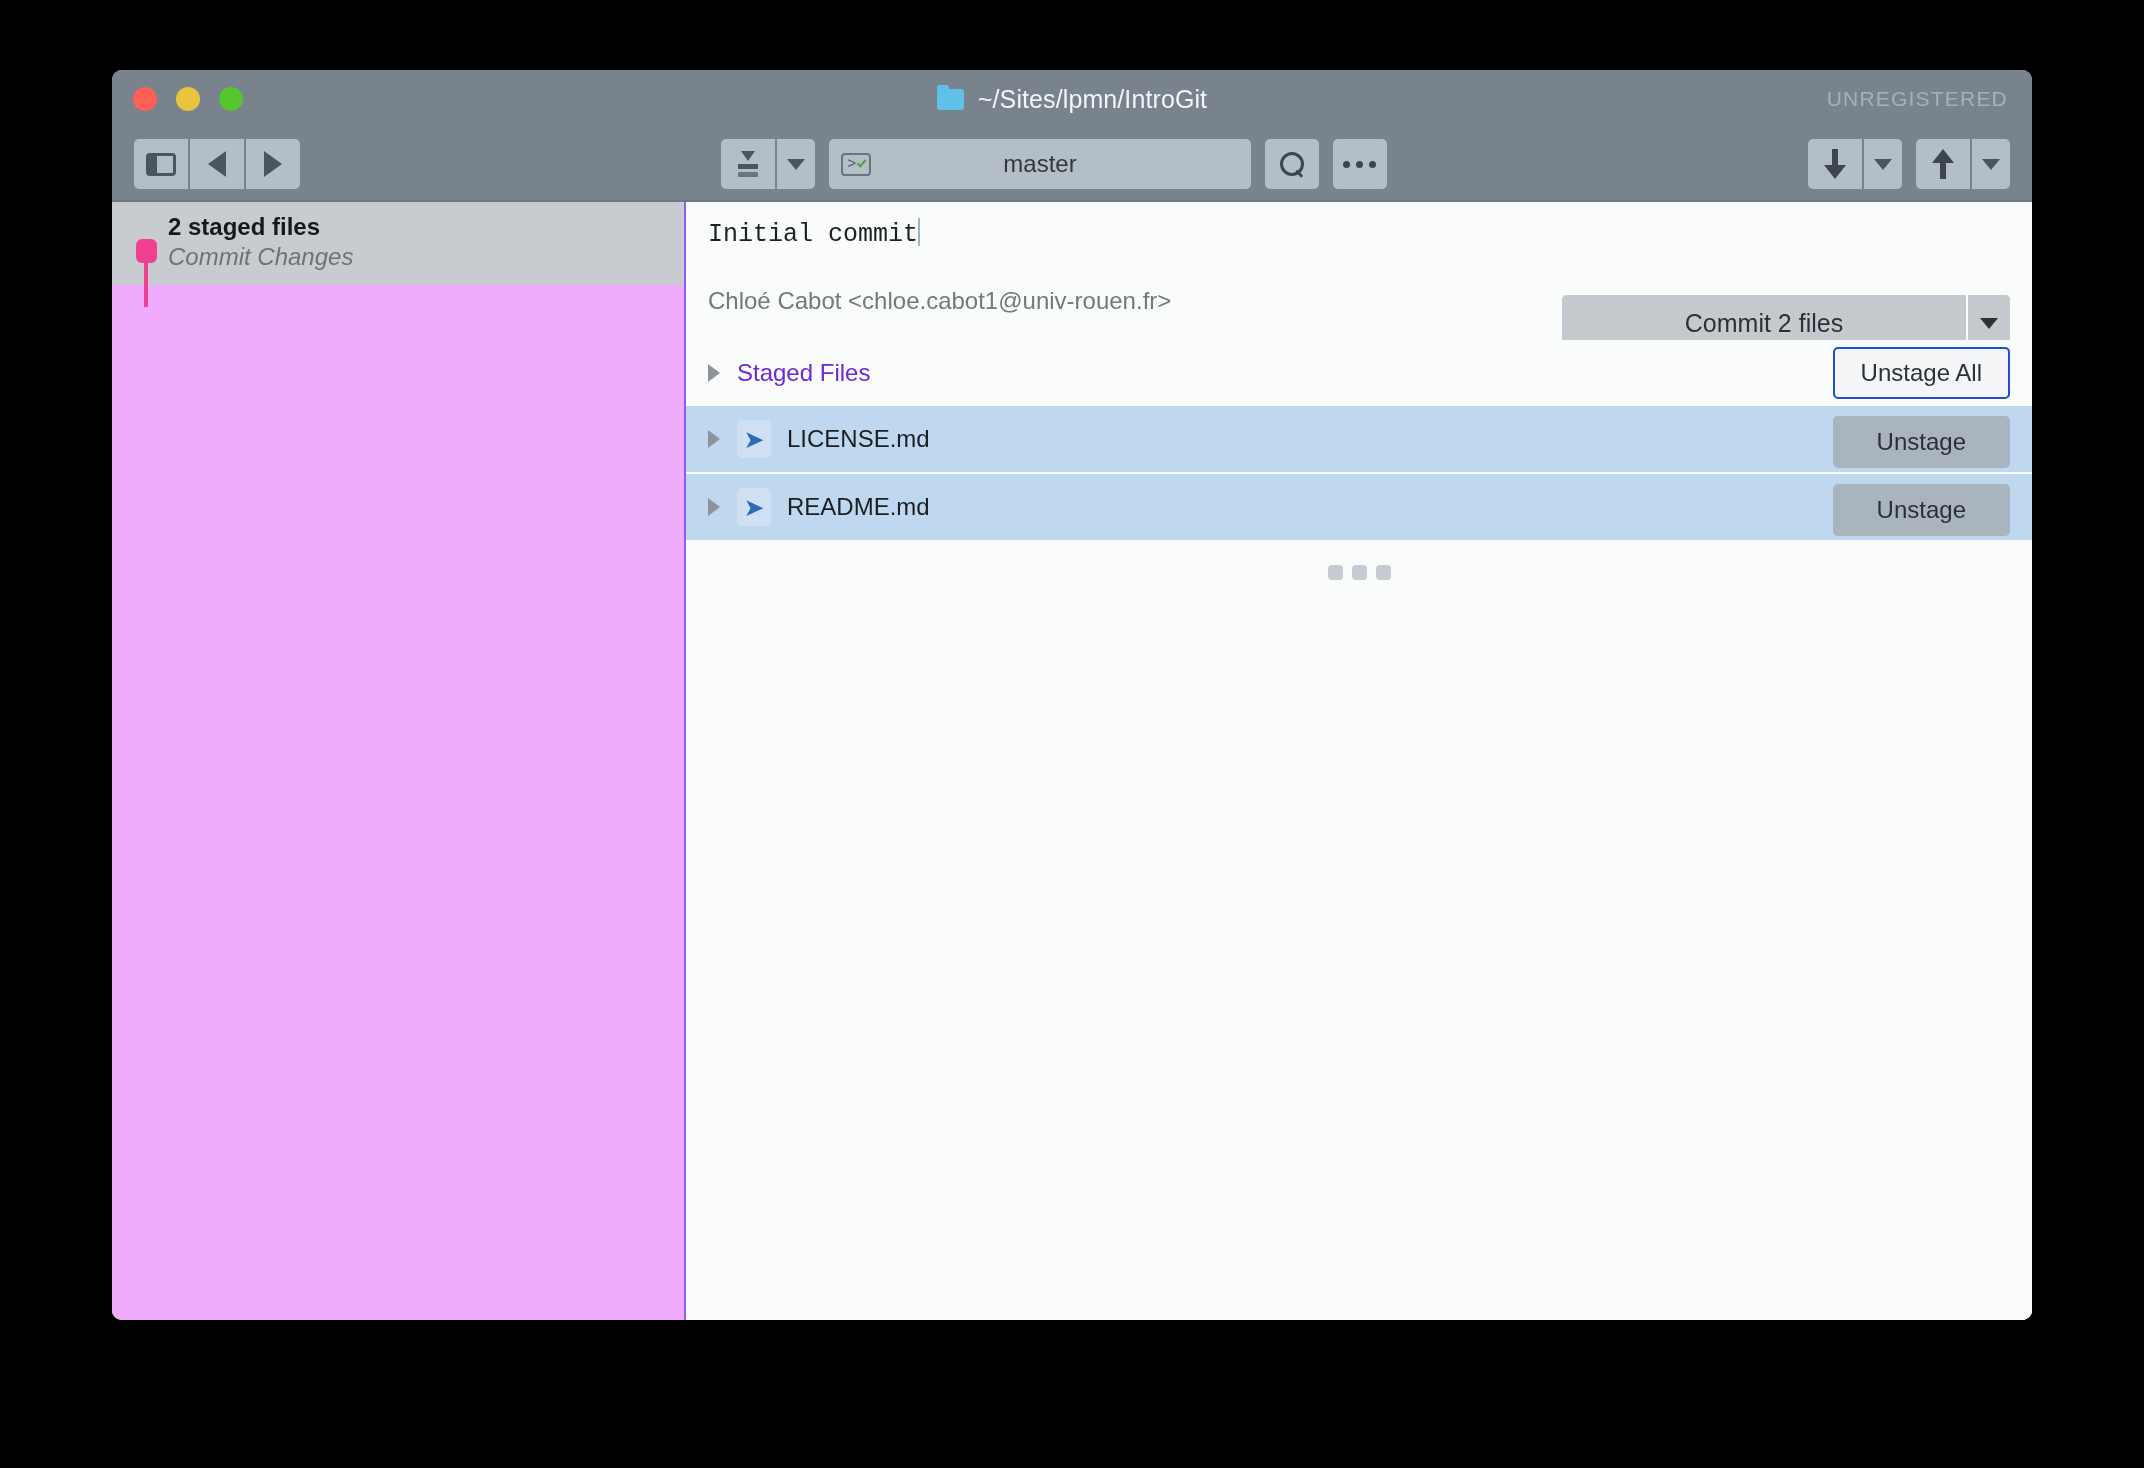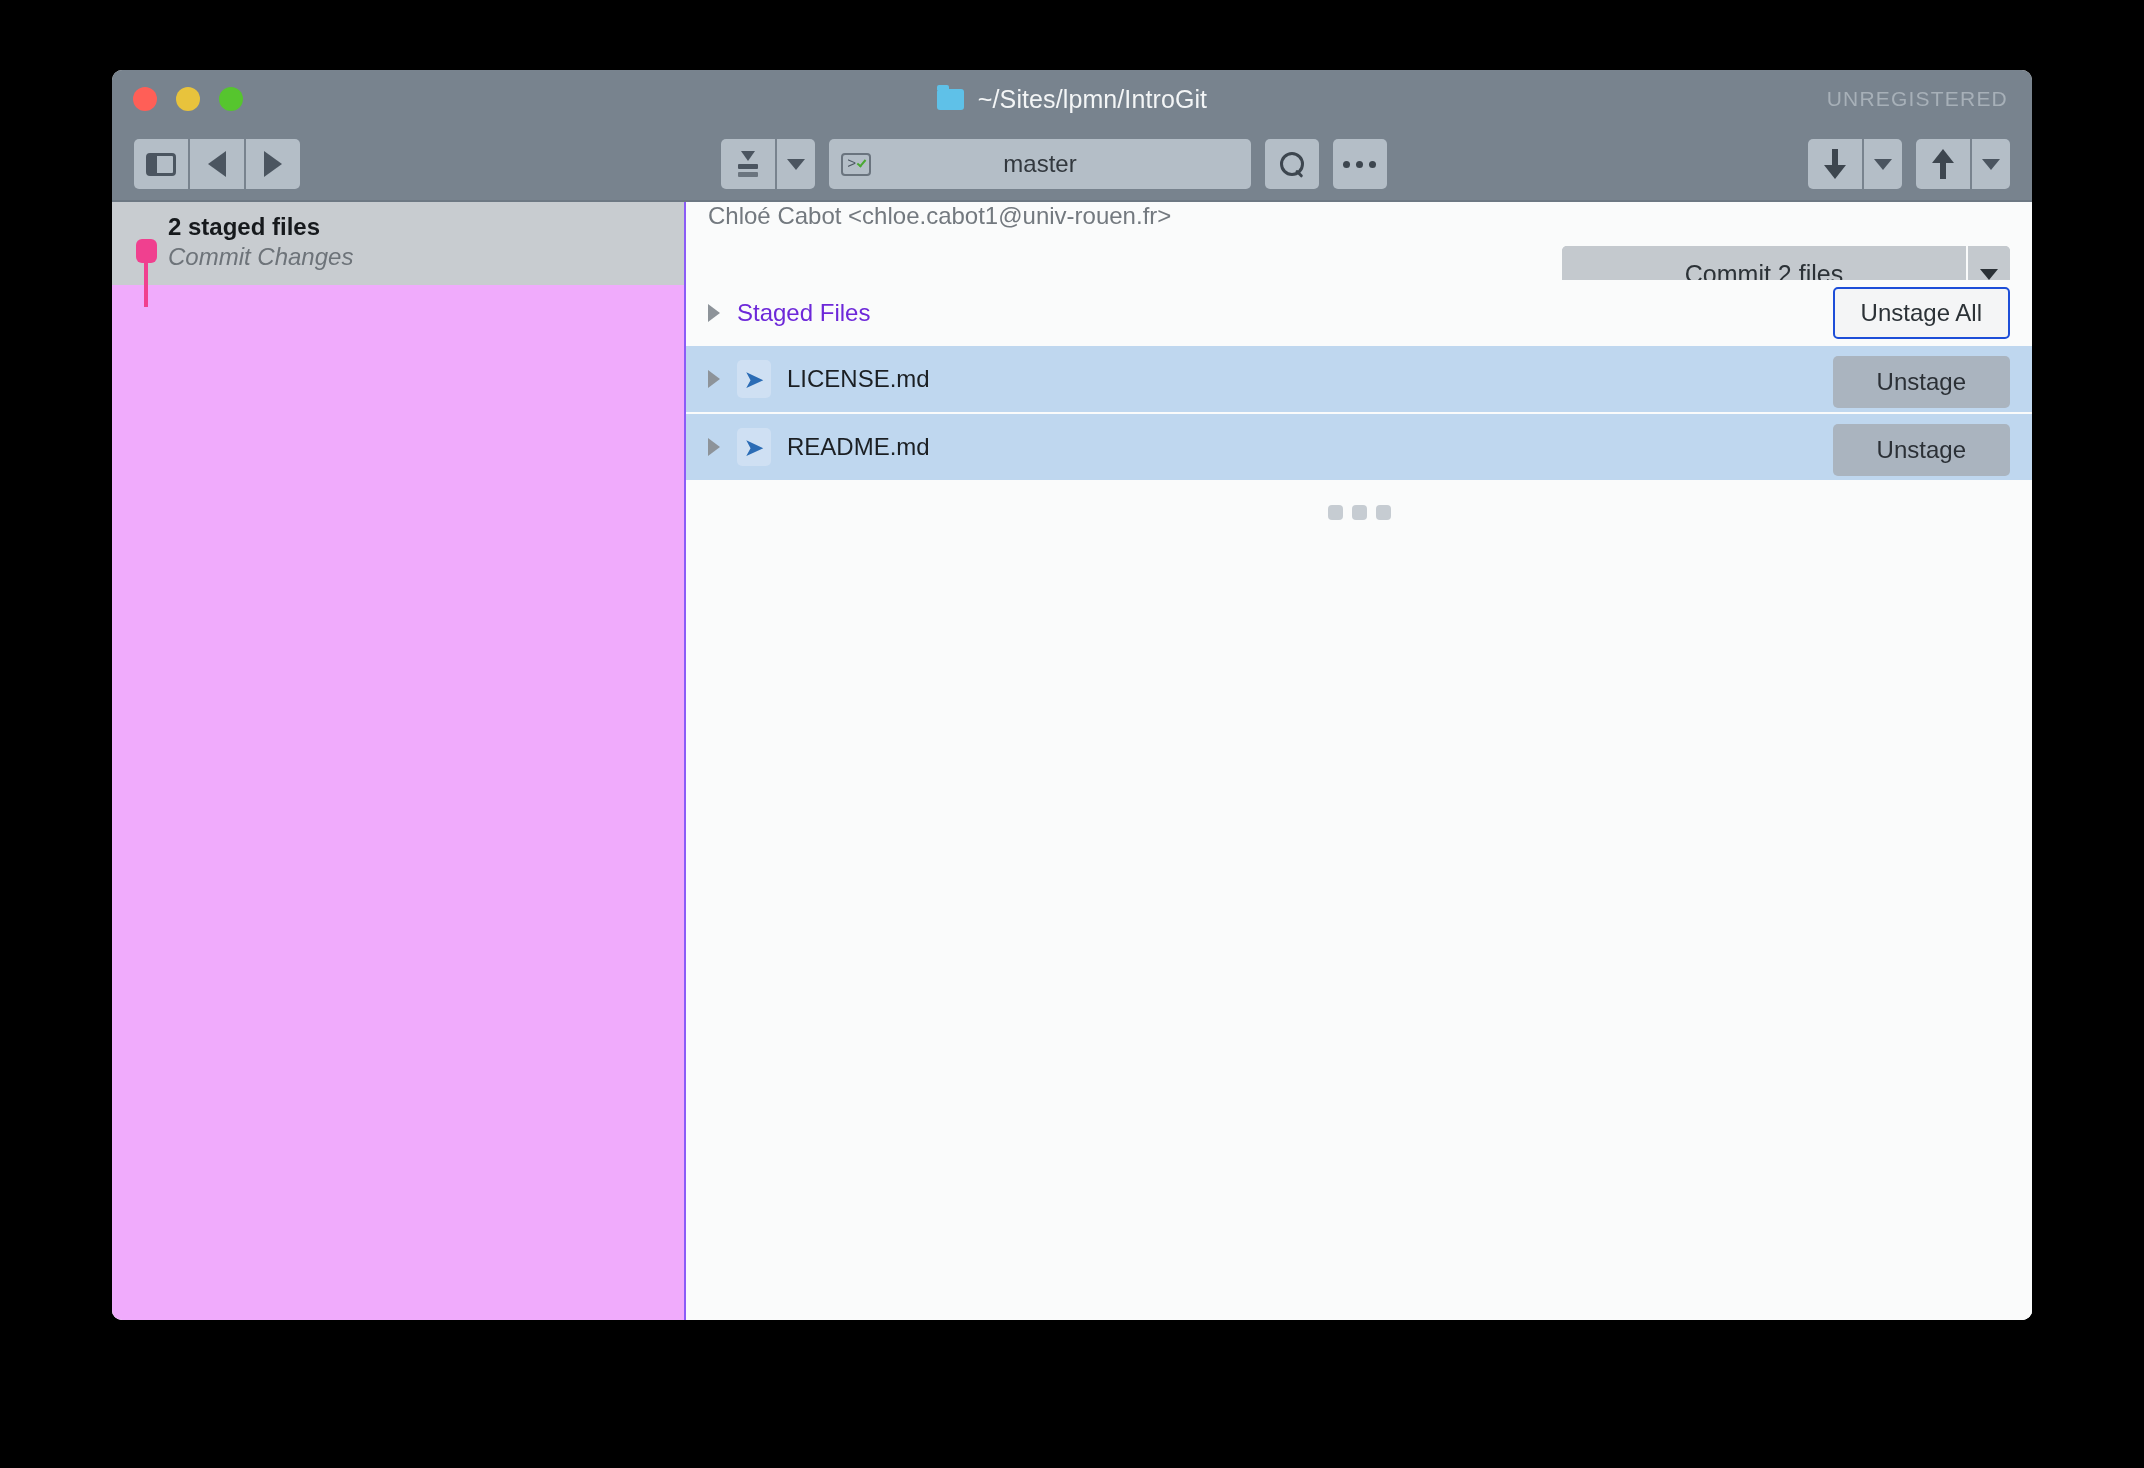--- a/index.html
+++ b/index.html
@@ -289,21 +289,21 @@
     display: inline-block;
     width: 2px;
     height: 28px;
     background: #9fb4c4;
     vertical-align: -5px;
   }
 
   #author-row {
     height: 78px;
     display: flex;
-    align-items: flex-start;
+    align-items: center;
     padding: 0 22px;
     background: #fafbfb;
   }
   #author-line {
     font-size: 24px;
     color: #73797f;
     flex: 1;
   }
   #commit-button-group {
     display: flex;
@@ -544,20 +544,24 @@
       <div id="graph-row">
         <span id="graph-node"></span>
         <span id="graph-line"></span>
         <div id="staged-count">2 staged files</div>
         <div id="commit-changes-label">Commit Changes</div>
       </div>
     </div>
 
     <div id="main-panel">
 
+      <div id="commit-message-area">
+        <span id="commit-message-text">Initial commit</span><span id="commit-caret"></span>
+        
+      </div>
 
       <div id="author-row">
         <span id="author-line">Chloé Cabot &lt;chloe.cabot1@univ-rouen.fr&gt;</span>
         <div id="commit-button-group">
           <button id="commit-button">Commit 2 files</button>
           <button id="commit-button-dropdown">
             <span class="caret-down"></span>
           </button>
         </div>
       </div>

